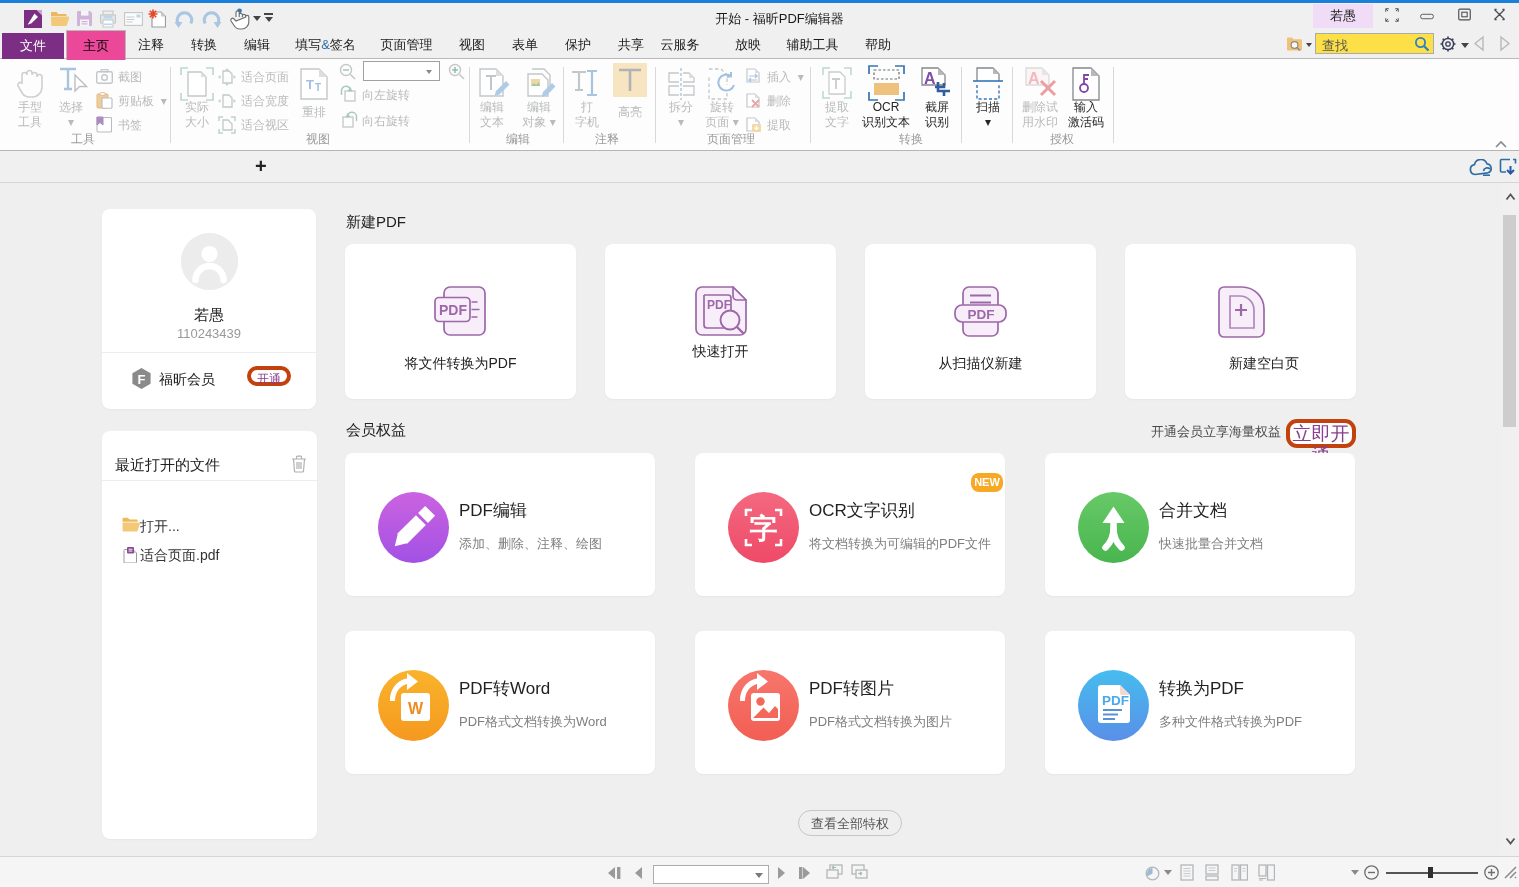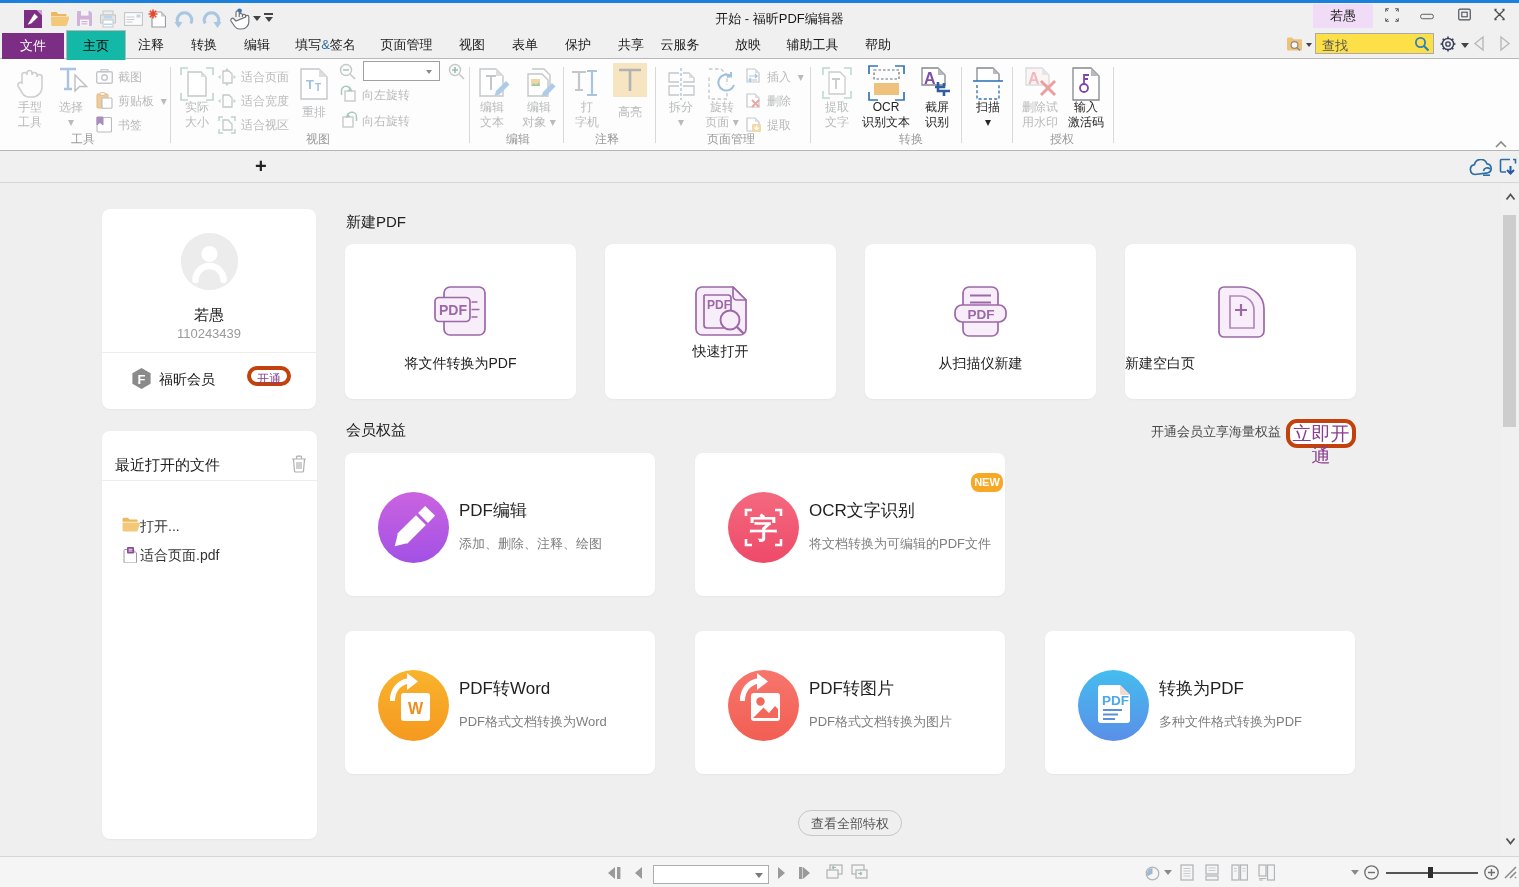--- a/index.html
+++ b/index.html
@@ -10,21 +10,21 @@
 
 #topline { left:0; top:0; width:1519px; height:3px; background:#1a80dc; }
 #titlebar { left:0; top:3px; width:1519px; height:28px; background:#f0f0f0; }
 #title { left:40px; top:10px; width:1479px; text-align:center; font-size:13px; color:#1a1a1a; }
 #userbadge { left:1313px; top:4px; width:60px; height:24px; background:#f0dcf6; color:#1a1a1a; font-size:13px; text-align:center; line-height:24px; }
 
 
 #menurow { left:0; top:31px; width:1519px; height:28px; background:#f0f0f0; border-bottom:1px solid #b9b9b9; }
 .mtab { position:absolute; top:31px; height:28px; line-height:28px; font-size:13px; color:#1a1a1a; text-align:center; }
 #filetab { left:2px; top:33px; width:62px; height:26px; background:#7b2e83; color:#fff; line-height:25px; text-align:center; font-size:13px; }
-#hometab { left:66px; top:30px; width:60px; height:30px; background:#14b8a6; border:1px solid #b9b9b9; border-bottom:none; line-height:29px; text-align:center; font-size:13px; z-index:3; }
+#hometab { left:66px; top:30px; width:60px; height:30px; background:#ec4899; border:1px solid #b9b9b9; border-bottom:none; line-height:29px; text-align:center; font-size:13px; z-index:3; }
 
 
 #ribbon { left:0; top:59px; width:1519px; height:92px; background:#fdfdfd; border-bottom:1px solid #b5b5b5; }
 .rsep { position:absolute; top:8px; width:1px; height:76px; background:#d9d9d9; }
 .rlabel { position:absolute; top:72px; font-size:12px; color:#9a9a9a; white-space:nowrap; }
 .rtext { position:absolute; font-size:12px; color:#b9babb; text-align:center; white-space:nowrap; line-height:15px; }
 .rtext.en { color:#262626; }
 .smallrow { position:absolute; font-size:12px; color:#b9babb; white-space:nowrap; }
 
 
@@ -456,21 +456,21 @@
     </div>
 
     <div class="sechead" style="left:346px; top:30px;">新建PDF</div>
     <div class="card" style="left:345px; top:61px; width:231px; height:155px;"></div>
     <div class="card" style="left:605px; top:61px; width:231px; height:155px;"></div>
     <div class="card" style="left:865px; top:61px; width:231px; height:155px;"></div>
     <div class="card" style="left:1125px; top:61px; width:231px; height:155px;"></div>
     <div class="abs" style="left:345px; top:172px; width:231px; text-align:center; font-size:14px; color:#222;">将文件转换为PDF</div>
     <div class="abs" style="left:605px; top:160px; width:231px; text-align:center; font-size:14px; color:#222;">快速打开</div>
     <div class="abs" style="left:865px; top:172px; width:231px; text-align:center; font-size:14px; color:#222;">从扫描仪新建</div>
-    <div class="abs" style="left:1125px; top:172px; width:278px; font-size:14px; color:#222;">新建空白页</div>
+    <div class="abs" style="left:1125px; top:172px; width:278px; text-align:center; font-size:14px; color:#222;">新建空白页</div>
     <svg class="abs" style="left:434px; top:103px;" width="54" height="52" viewBox="0 0 54 52">
       <rect x="10" y="1" width="41" height="48" rx="6" fill="#f8eefa" stroke="#9c68a8" stroke-width="1.7"></rect>
       <rect x="1" y="11.5" width="35" height="24" rx="4" fill="#f8eefa" stroke="#9c68a8" stroke-width="1.7"></rect>
       <text x="5" y="29" font-size="14" font-weight="bold" fill="#9c68a8" font-family="Liberation Sans">PDF</text>
       <path d="M37.5 16 h6 M37.5 23.5 h8 M37.5 31 h6" stroke="#9c68a8" stroke-width="1.7"></path>
     </svg>
     <svg class="abs" style="left:695px; top:103px;" width="53" height="52" viewBox="0 0 53 52">
       <path d="M7 1 h31 l13 13 v29 a6 6 0 0 1 -6 6 H7 a6 6 0 0 1 -6 -6 V7 a6 6 0 0 1 6 -6 z" fill="#f8eefa" stroke="#9c68a8" stroke-width="1.7"></path>
       <path d="M38 1 l13 13 h-9 a4 4 0 0 1 -4 -4 z" fill="#f8eefa" stroke="#9c68a8" stroke-width="1.7" stroke-linejoin="round"></path>
       <path d="M9 9 h24 a3 3 0 0 1 3 3 v12 m0 18 h-24 a3 3 0 0 1 -3 -3 V9" fill="none" stroke="#9c68a8" stroke-width="1.7"></path>
@@ -513,20 +513,31 @@
           <svg width="71" height="71" viewBox="0 0 71 71" style="position:absolute;left:0;top:0;">
   <g stroke="#fff" stroke-width="2.6" fill="none">
     <path d="M18 24 v-6 h6 M47 18 h6 v6 M53 47 v6 h-6 M24 53 h-6 v-6"></path>
   </g>
   <text x="35.5" y="45.5" font-size="28" font-weight="bold" fill="#fff" text-anchor="middle" font-family="Liberation Sans">字</text>
 </svg>
         </div>
       <div class="btitle">OCR文字识别</div>
       <div class="bsub">将文档转换为可编辑的PDF文件</div>
       <div style="position:absolute; right:2px; top:20px; width:32px; height:19px; background:#f7a825; color:#fff; font-size:11px; font-weight:bold; text-align:center; line-height:19px; border-radius:8px;">NEW</div>
+    </div>
+    <div class="card" style="left:1045px; top:270px; width:310px; height:143px;">
+      <div class="bicon" style="background:linear-gradient(180deg,#67c967,#49b54f);">
+          <svg width="71" height="71" viewBox="0 0 71 71" style="position:absolute;left:0;top:0;">
+  <path d="M35.5 14.5 L46.5 31 h-22 z" fill="#fff"></path>
+  <path d="M35.5 28 v9 c0 8 -2.5 13 -8 18.5" fill="none" stroke="#fff" stroke-width="6.5" stroke-linecap="round"></path>
+  <path d="M35.5 37 c0 8 2.5 13 8 18.5" fill="none" stroke="#fff" stroke-width="6.5" stroke-linecap="round"></path>
+</svg>
+        </div>
+      <div class="btitle">合并文档</div>
+      <div class="bsub">快速批量合并文档</div>
     </div>
 
     <div class="card" style="left:345px; top:448px; width:310px; height:143px;">
       <div class="bicon" style="background:linear-gradient(180deg,#f9b32c,#f5991f);">
           <svg width="71" height="71" viewBox="0 0 71 71" style="position:absolute;left:0;top:0;">
   <rect x="23" y="23" width="29" height="28" rx="3" fill="#fff"></rect>
   <text x="37.5" y="43.5" font-size="16" font-weight="bold" fill="#ef8c1f" text-anchor="middle" font-family="Liberation Sans">W</text>
   <path d="M17 31 c0 -10 6 -16 14 -17.5 l0 -5 c-9 0 -19 8 -19 22.5 z" fill="#fff"></path>
   <path d="M29 3 l11 8.5 -11 8.5 z" fill="#fff"></path>
 </svg>

